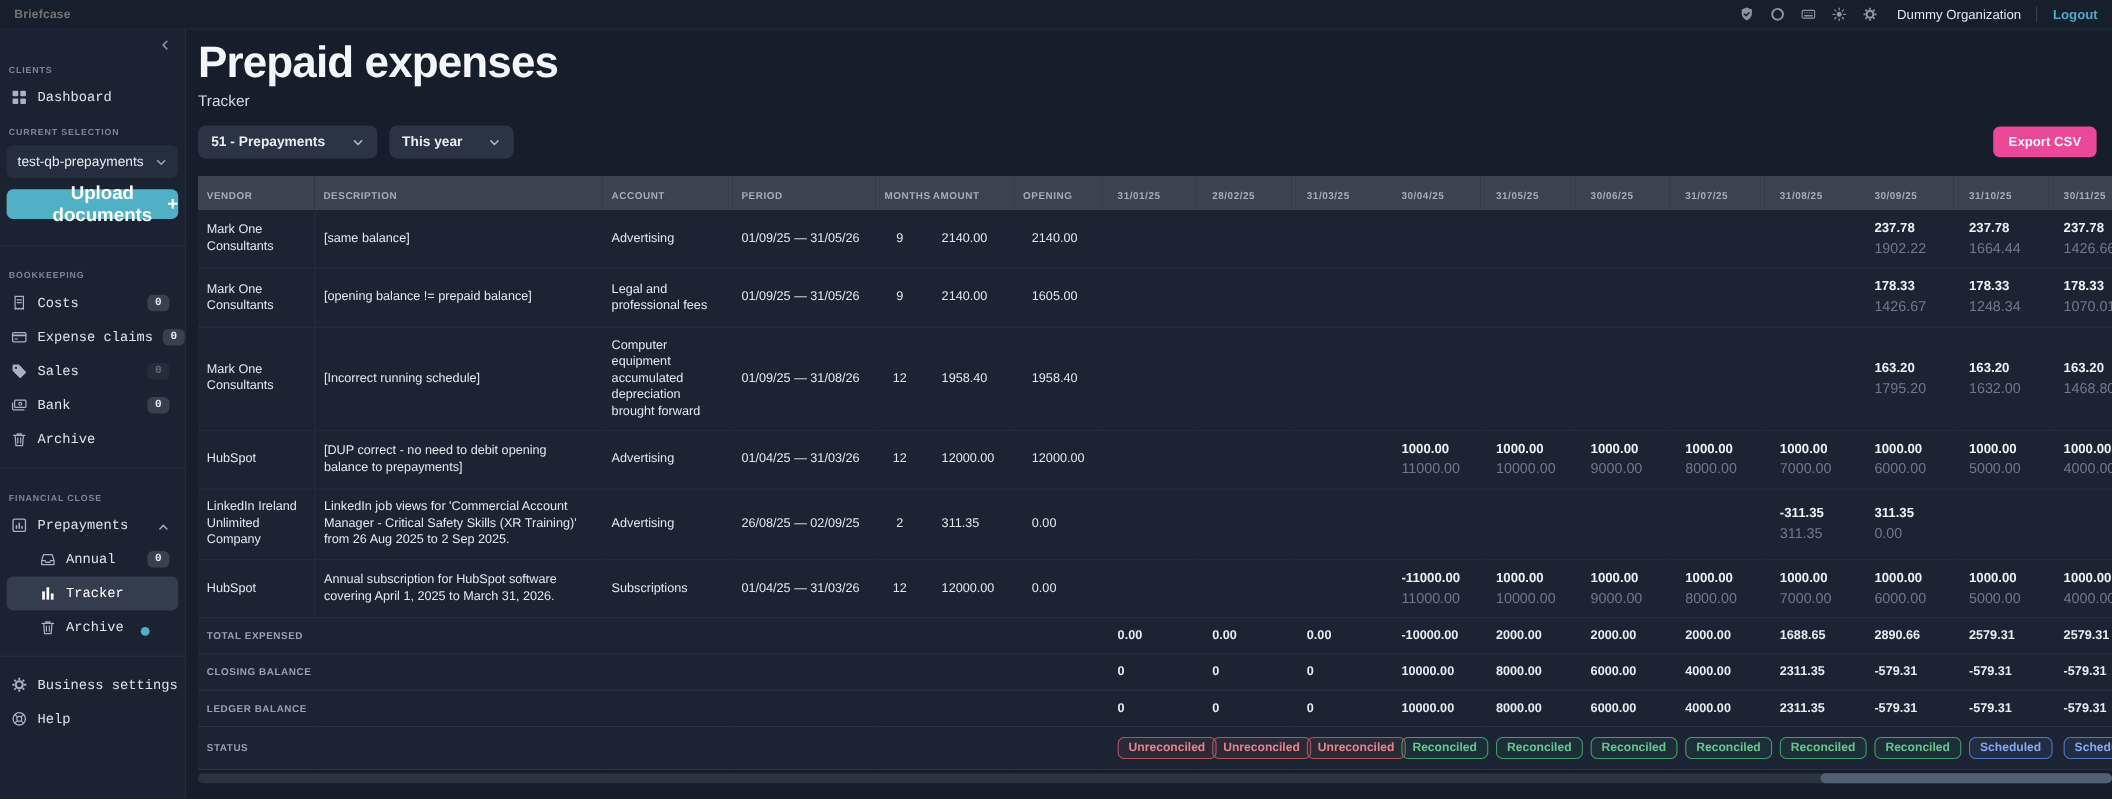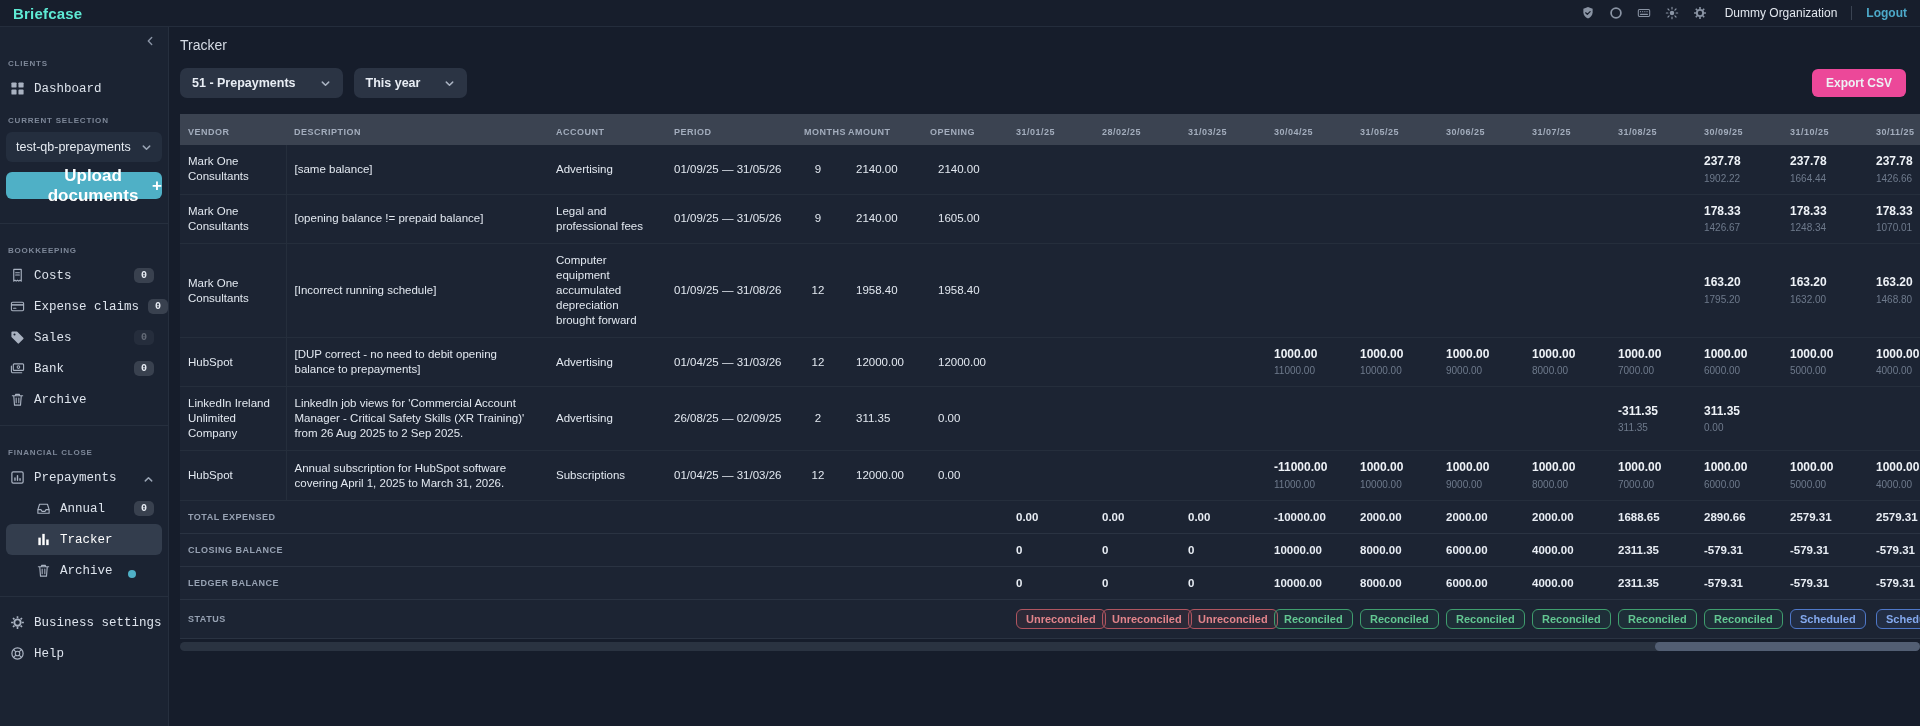--- a/index.html
+++ b/index.html
@@ -8,21 +8,21 @@
     font-family: "Liberation Sans", "DejaVu Sans", sans-serif;
     background: #161d2b; color: #e6ebf2;
     display: flex; flex-direction: column;
   }
   
   .topbar {
     height: 27px; flex: 0 0 27px; background: #171e2c;
     border-bottom: 1px solid #242d3c;
     display: flex; align-items: center; padding: 0 13px;
   }
-  .brand { font-size: 15px; font-weight: 700; letter-spacing: .2px; color: #5eead4; }
+  .brand { font-size: 11px; font-weight: 700; letter-spacing: .2px; color: #737373; }
   .topbar-right { margin-left: auto; display: flex; align-items: center; gap: 14px; }
   .tb-icon { width: 14px; height: 14px; color: #8a94a4; display: block; }
   .org-name { font-size: 12px; color: #e2e7ee; margin-left: 4px; white-space: nowrap; }
   .tb-divider { width: 1px; height: 14px; background: #3a4352; }
   .logout { font-size: 12px; font-weight: 700; color: #4da9c9; text-decoration: none; }
   
   .layout { flex: 1; display: flex; min-height: 0; }
   .sidebar {
     width: 169px; flex: 0 0 169px; background: #1b2332;
     border-right: 1px solid #262f3e; display: flex; flex-direction: column;
@@ -99,21 +99,21 @@
   thead th.th-month { padding-left: 14px; }
   tbody td {
     border-bottom: 1px solid #252e3c; vertical-align: middle;
     padding: 9px 10px 9px 8px; font-size: 11.5px; line-height: 1.3; color: #e2e8f0;
   }
   td.td-vendor { border-right: 1px solid #252e3c; }
   td.td-months { text-align: center; padding: 9px 4px; }
   td.td-amount, td.td-opening { padding-left: 16px; white-space: nowrap; }
   td.td-month { padding-left: 14px; white-space: nowrap; }
   .cell-val { font-size: 12px; font-weight: 700; color: #eef2f7; }
-  .cell-sub { font-size: 10px; color: #6e7a8c; margin-top: 2px; }
+  .cell-sub { font-size: 13px; color: #6e7a8c; margin-top: 2px; }
   .footer-row td { border-top: 1px solid #2a3342; padding: 10px 6px 10px 14px; }
   .footer-label {
     font-size: 9px; font-weight: 700; letter-spacing: .5px; color: #97a2b3;
     padding-left: 8px !important; white-space: nowrap;
   }
   .footer-val { font-size: 11.5px; font-weight: 600; color: #e8edf4; white-space: nowrap; }
   .status-row td { border-bottom: 1px solid #2a3342; padding-top: 9px; padding-bottom: 9px; white-space: nowrap; }
   .badge {
     display: inline-block; padding: 3px 9px; border-radius: 6px;
     font-size: 11px; font-weight: 600; border: 1px solid; cursor: pointer;
@@ -284,20 +284,21 @@
       <svg class="icon" viewBox="0 0 16 16" fill="none">
           <circle cx="8" cy="8" r="6" stroke="currentColor" stroke-width="1.3"></circle>
           <circle cx="8" cy="8" r="2.4" stroke="currentColor" stroke-width="1.2"></circle>
           <path d="M3.8 3.8l2.5 2.5M12.2 3.8L9.7 6.3M12.2 12.2L9.7 9.7M3.8 12.2l2.5-2.5" stroke="currentColor" stroke-width="1.2"></path>
         </svg>
       <span>Help</span>
     </div>
   </nav>
 
   <main class="main">
+    <h1 class="page-title">Prepaid expenses</h1>
     <div class="page-subtitle">Tracker</div>
 
     <div class="filters">
       <div class="filter-select">
         <span>51 - Prepayments</span>
         <svg class="chev chev-icon" viewBox="0 0 12 12" fill="none">
             <path d="M2.5 4.5L6 8l3.5-3.5" stroke="currentColor" stroke-width="1.6" stroke-linecap="round" stroke-linejoin="round"></path>
           </svg>
       </div>
       <div class="filter-select">

